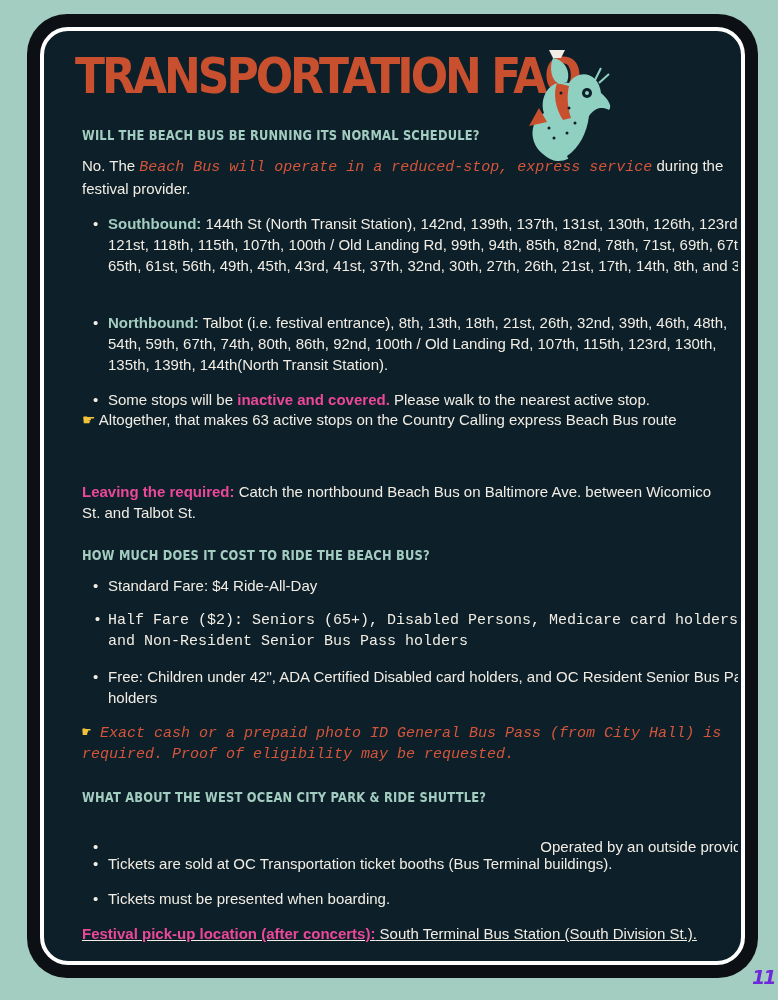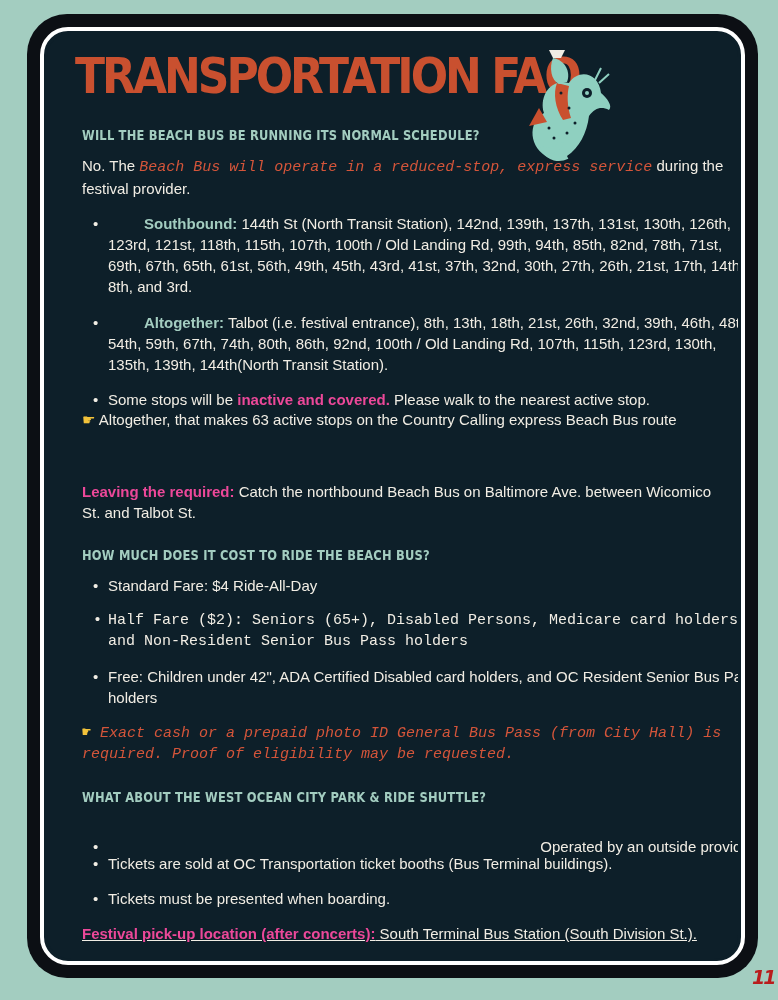--- a/index.html
+++ b/index.html
@@ -36,27 +36,27 @@
   .mascot { position:absolute; left:462px; top:5px; width:120px; height:128px; }
   .q {
     color:#a3cdc0; font-family:"DejaVu Sans", sans-serif; font-weight:bold;
     font-size:11.5px; letter-spacing:0.2px; text-transform:uppercase;
     transform:scaleY(1.2); transform-origin:left top;
     white-space:nowrap;
   }
   .p { margin:0; }
   .red-i { color:#d4553a; font-style:italic;font-family:Liberation Mono, monospace; }
   .red-b { color:#ec4899; font-weight:bold; }
-  .teal-b { color:#a3cdc0; font-weight:bold;margin-left:36px; }
+  .teal-b { color:#a3cdc0; font-weight:bold; }
   ul { margin:0; padding:0 0 0 26px; list-style:none; }
   li { position:relative; }
   li::before { content:"•"; position:absolute; left:-15px; top:0; color:#f1ede4; }
   .hand { color:#f2c23a; }
   .pagenum {
-    position:absolute; left:752px; top:966px; color:#b91c1c;
+    position:absolute; left:752px; top:966px; color:#6d28d9;
     font-weight:bold; font-style:italic; font-size:19px;
     font-family:"DejaVu Sans", sans-serif; letter-spacing:-2px;
   }
   .abs { position:absolute; left:0; width:650px; }
 </style>
 </head>
 <body>
 
 <div class="frame"></div>
 <div class="white-line"></div>
@@ -84,21 +84,21 @@
 
   <div class="content">
     <div class="abs q" style="top:90px;">WILL THE BEACH BUS BE RUNNING ITS NORMAL SCHEDULE?</div>
 
     <p class="abs p" style="top:122px;"><span>No. The </span><span class="red-i">Beach Bus will operate in a reduced-stop, express service</span><span> during the festival provider.</span></p>
 
     <ul class="abs" style="top:180px;">
       <li><span class="teal-b">Southbound:</span><span> 144th St (North Transit Station), 142nd, 139th, 137th, 131st, 130th, 126th, 123rd, 121st, 118th, 115th, 107th, 100th / Old Landing Rd, 99th, 94th, 85th, 82nd, 78th, 71st, 69th, 67th, 65th, 61st, 56th, 49th, 45th, 43rd, 41st, 37th, 32nd, 30th, 27th, 26th, 21st, 17th, 14th, 8th, and 3rd.</span></li>
     </ul>
     <ul class="abs" style="top:279px;">
-      <li><span class="teal-b">Altogether:</span><span> Talbot (i.e. festival entrance), 8th, 13th, 18th, 21st, 26th, 32nd, 39th, 46th, 48th, 54th, 59th, 67th, 74th, 80th, 86th, 92nd, 100th / Old Landing Rd, 107th, 115th, 123rd, 130th, 135th, 139th, 144th(North Transit Station).</span></li>
+      <li><span class="teal-b">Northbound:</span><span> Talbot (i.e. festival entrance), 8th, 13th, 18th, 21st, 26th, 32nd, 39th, 46th, 48th, 54th, 59th, 67th, 74th, 80th, 86th, 92nd, 100th / Old Landing Rd, 107th, 115th, 123rd, 130th, 135th, 139th, 144th(North Transit Station).</span></li>
     </ul>
     <ul class="abs" style="top:356px;">
       <li><span>Some stops will be </span><span class="red-b">inactive and covered.</span><span> Please walk to the nearest active stop.</span></li>
     </ul>
 
     <p class="abs p" style="top:376px;"><span class="hand">☛</span><span> Altogether, that makes 63 active stops on the Country Calling express Beach Bus route</span></p>
 
     <p class="abs p" style="top:448px;"><span class="red-b">Leaving the required:</span><span> Catch the northbound Beach Bus on Baltimore Ave. between Wicomico St. and Talbot St.</span></p>
 
     <div class="abs q" style="top:510px;">HOW MUCH DOES IT COST TO RIDE THE BEACH BUS?</div>

